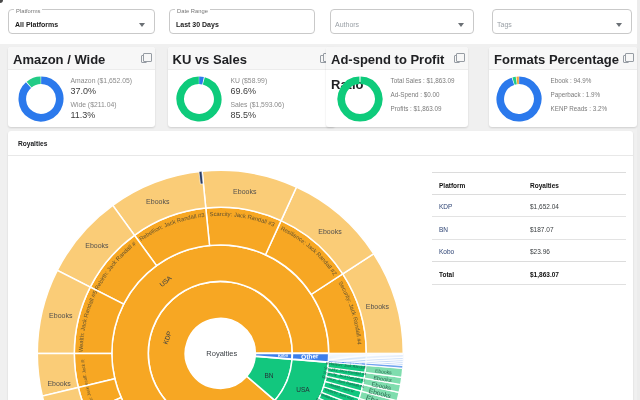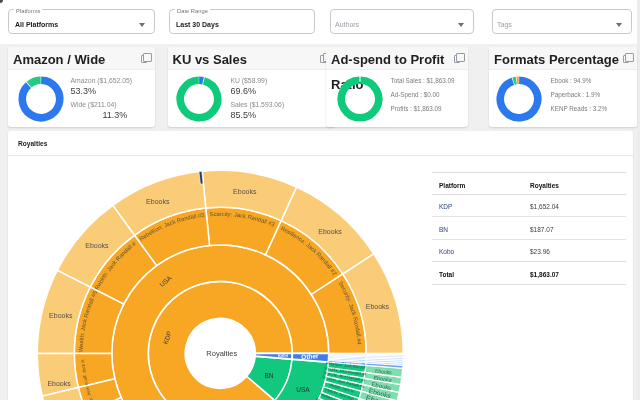--- a/index.html
+++ b/index.html
@@ -71,23 +71,23 @@
 <svg width="48" height="48" viewBox="0 0 48 48" style="position:absolute;left:335.5px;top:75px">
     <path d="M24.49 5.31 A18.7 18.7 0 1 1 23.51 5.31" fill="none" stroke="#0ECB7B" stroke-width="7.6"></path>
   </svg>
 <svg width="48" height="48" viewBox="0 0 48 48" style="position:absolute;left:495px;top:75px">
     <path d="M24.16 5.30 A18.7 18.7 0 1 1 17.91 6.32" fill="none" stroke="#2B79EC" stroke-width="7.6"></path>
     <path d="M18.53 6.12 A18.7 18.7 0 0 1 21.24 5.51" fill="none" stroke="#22CB86" stroke-width="7.6"></path>
     <path d="M21.88 5.42 A18.7 18.7 0 0 1 23.84 5.30" fill="none" stroke="#F2A33C" stroke-width="7.6"></path>
   </svg>
 
 <div class="lab" style="left:70.5px;top:77.4px;">Amazon ($1,652.05)</div>
-<div class="pct" style="left:70.5px;top:86.4px;">53.3%</div>
+<div class="pct" style="left:70.5px;top:86.4px;">37.0%</div>
 <div class="lab" style="left:70.5px;top:101.4px;">Wide ($211.04)</div>
-<div class="pct" style="left:70.5px;top:110.4px;margin-left:32px;">11.3%</div>
+<div class="pct" style="left:70.5px;top:110.4px;">11.3%</div>
 
 <div class="lab" style="left:230.5px;top:77.4px;">KU ($58.99)</div>
 <div class="pct" style="left:230.5px;top:86.4px;">69.6%</div>
 <div class="lab" style="left:230.5px;top:101.4px;">Sales ($1,593.06)</div>
 <div class="pct" style="left:230.5px;top:110.4px;">85.5%</div>
 
 <div class="l3" style="left:390.5px;top:76.8px;">Total Sales : $1,863.09</div>
 <div class="l3" style="left:390.5px;top:90.8px;">Ad-Spend : $0.00</div>
 <div class="l3" style="left:390.5px;top:104.8px;">Profits : $1,863.09</div>
 

